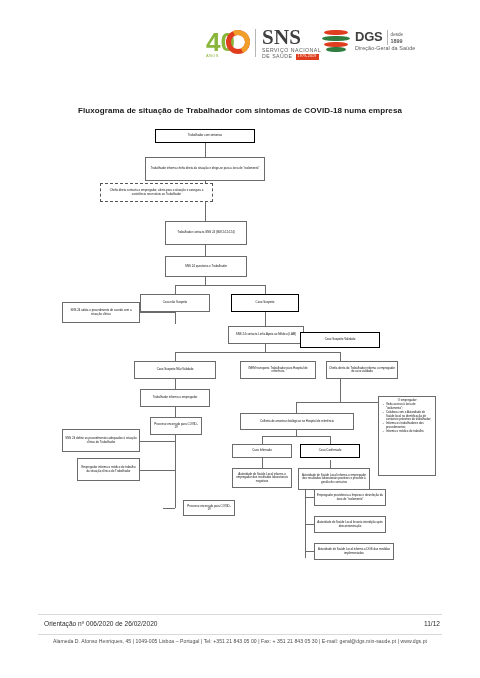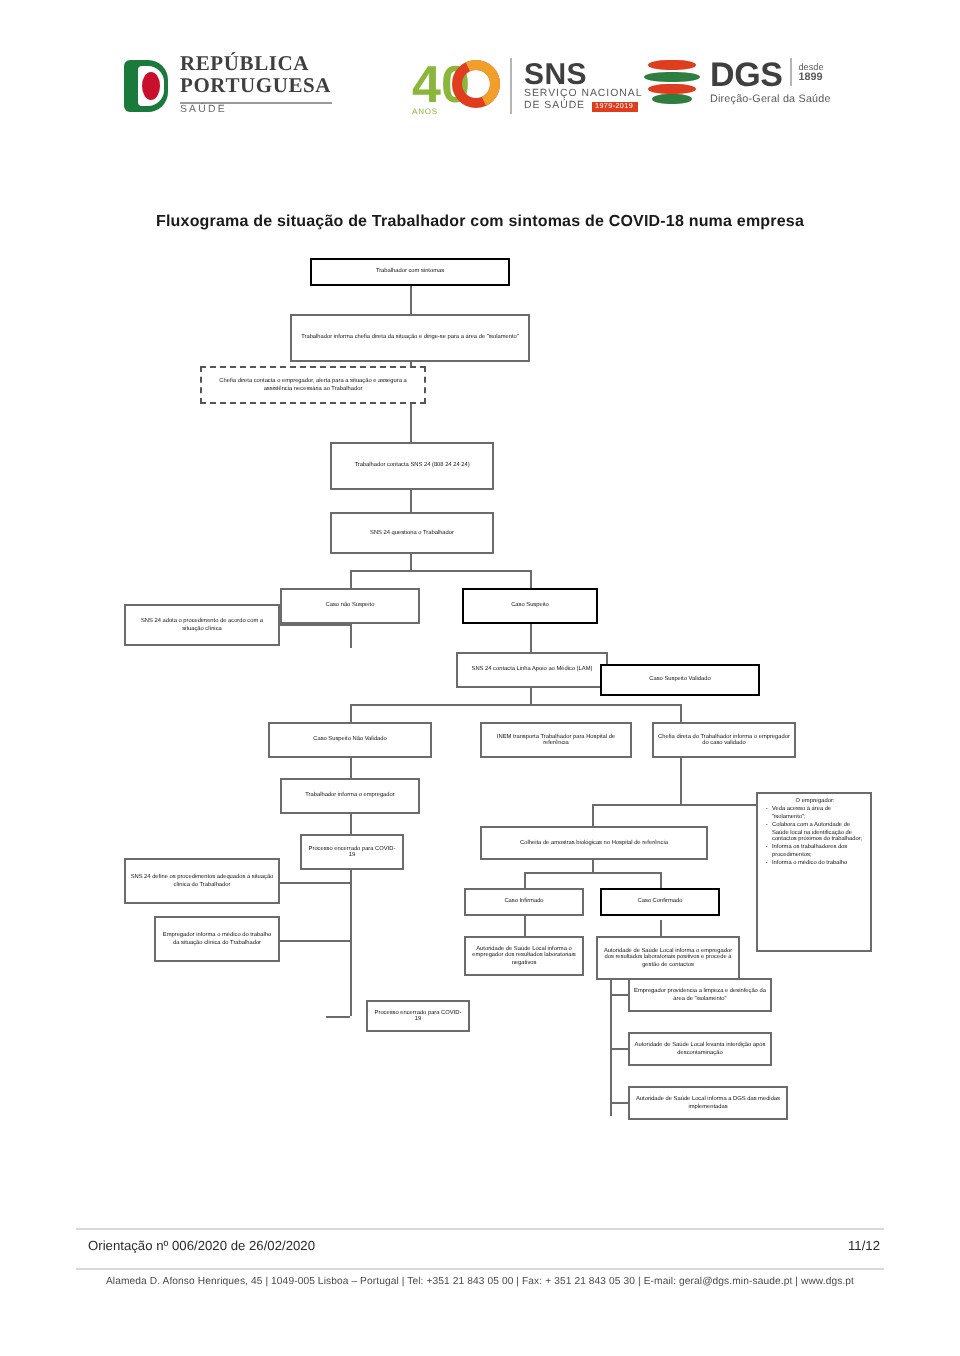--- a/index.html
+++ b/index.html
@@ -37,39 +37,39 @@
      font-weight:bold;font-size:26px;color:#8ab63a;line-height:26px;}
   .sns-40 .ring{position:absolute;left:20px;top:4px;width:24px;height:24px;
      border-radius:50%;border:5px solid #e03c1e;box-sizing:border-box;}
   .sns-40 .ring2{position:absolute;left:20px;top:4px;width:24px;height:24px;
      border-radius:50%;border:5px solid transparent;border-top-color:#f0a02a;
      border-right-color:#f0a02a;box-sizing:border-box;transform:rotate(20deg);}
   .sns-40 .anos{position:absolute;left:0px;top:27px;font-size:4px;color:#8ab63a;
      letter-spacing:.4px;}
   .sns-div{width:1px;height:28px;background:#b5b5b5;margin:0 6px 0 0;}
   .sns-txt{line-height:1.05;}
-  .sns-txt .big{font-weight:bold;font-size:15px;color:#3f3f3f;letter-spacing:.2px;}
+  .sns-txt .big{font-weight:bold;font-size:21px;color:#3f3f3f;letter-spacing:.2px;font-family:Liberation Serif, serif;}
   .sns-txt .sm{font-size:5.2px;color:#5a5a5a;letter-spacing:.5px;}
   .sns-txt .sm2{font-size:5.2px;color:#5a5a5a;letter-spacing:.5px;display:flex;
      align-items:center;gap:3px;}
   .sns-badge{background:#e03c1e;color:#fff;font-size:3.6px;padding:1px 2px;
      letter-spacing:.2px;}
 
   
   .dgs{left:322px;top:2px;}
   .dgs-mark{position:relative;width:28px;height:26px;margin-right:5px;}
   .dgs-mark i{position:absolute;left:0;display:block;width:28px;height:5px;
      border-radius:50%/60%;}
   .dgs-mark i:nth-child(1){top:2px;background:#e03c1e;width:24px;left:2px;}
   .dgs-mark i:nth-child(2){top:8px;background:#2f7d3f;}
   .dgs-mark i:nth-child(3){top:14px;background:#e03c1e;width:24px;left:2px;}
   .dgs-mark i:nth-child(4){top:19px;background:#2f7d3f;width:20px;left:4px;}
   .dgs-txt{line-height:1.05;}
   .dgs-row{display:flex;align-items:flex-start;gap:4px;}
-  .dgs-txt .big{font-weight:bold;font-size:17px;color:#3f3f3f;letter-spacing:-.2px;}
+  .dgs-txt .big{font-weight:bold;font-size:13px;color:#3f3f3f;letter-spacing:-.2px;}
   .dgs-since{font-size:4.6px;color:#5a5a5a;line-height:1.25;border-left:1px solid #b5b5b5;
      padding-left:3px;padding-top:2px;}
   .dgs-since b{font-size:5.4px;}
   .dgs-sub{font-size:5.4px;color:#5a5a5a;letter-spacing:.1px;margin-top:1px;}
 
   
   .anexo{position:absolute;left:0;width:480px;top:86px;text-align:center;
      font-size:8.5px;font-weight:bold;color:#1a1a1a;letter-spacing:.2px;}
   .subtitle{position:absolute;left:0;width:480px;top:106px;text-align:center;
      font-size:8px;font-weight:bold;color:#1a1a1a;letter-spacing:.1px;}
@@ -102,33 +102,20 @@
   .foot-addr{position:absolute;left:0;width:480px;top:638px;text-align:center;
      font-size:5.1px;color:#4a4a4a;letter-spacing:.05px;}
 </style>
 </head>
 <body>
 
 <div class="page">
 
   <div class="logo-bar">
 
-    <div class="logo rp">
-      <div class="rp-shield">
-        <span class="gsh"></span>
-          <span class="wsh"></span>
-          <span class="rsh"></span>
-      </div>
-      <div class="rp-text">
-        <div class="l1">REPÚBLICA</div>
-        <div class="l2">PORTUGUESA</div>
-        <div class="rp-rule"></div>
-        <div class="rp-sub">SAÚDE</div>
-      </div>
-    </div>
 
     <div class="logo sns">
       <div class="sns-40">
         <span class="four">40</span>
         <span class="ring"></span>
           <span class="ring2"></span>
         <span class="anos">ANOS</span>
       </div>
       <div class="sns-div"></div>
       <div class="sns-txt">

